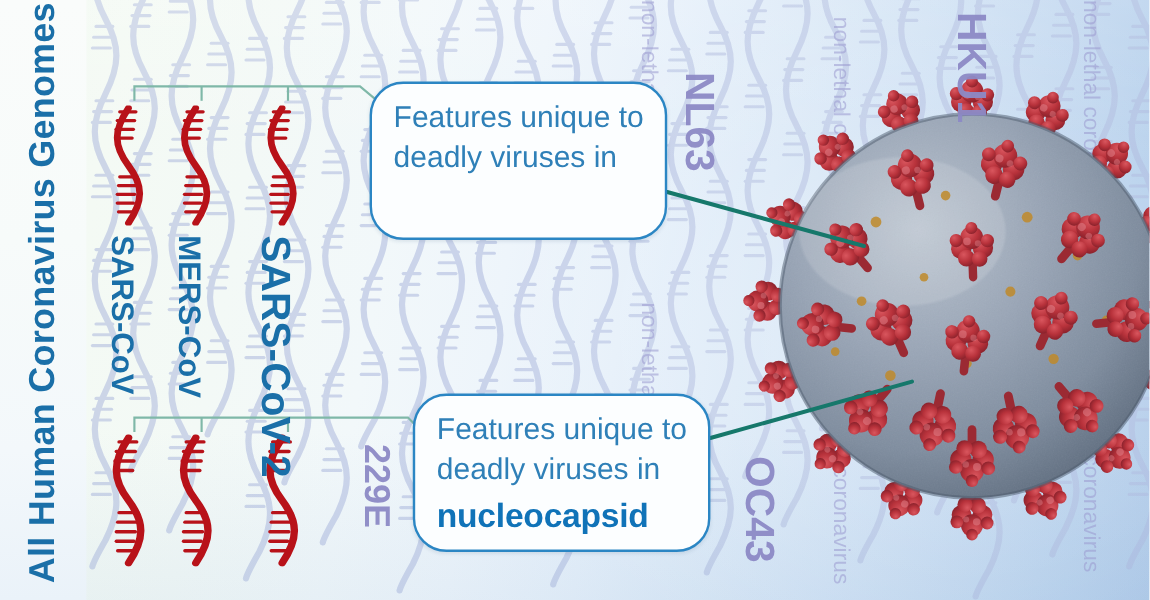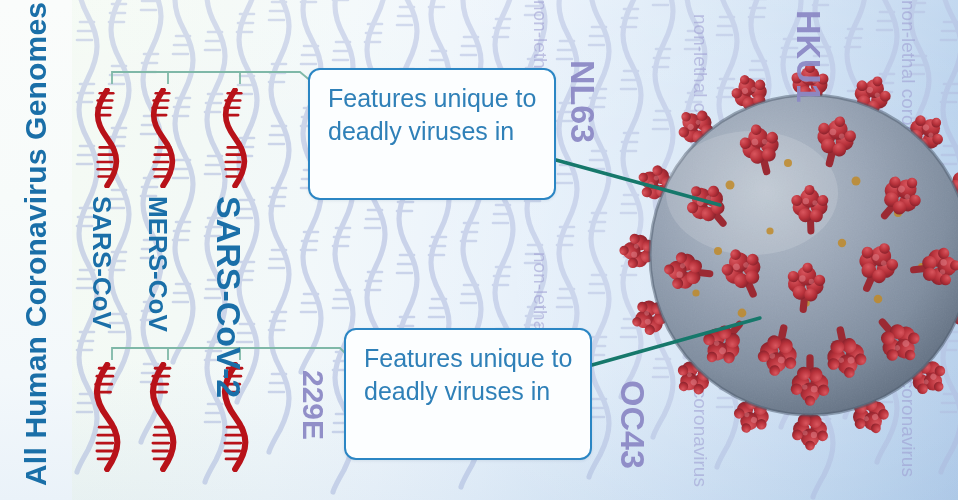--- a/index.html
+++ b/index.html
@@ -93,21 +93,21 @@
   }
 
   
   #lines{position:absolute;inset:0;pointer-events:none;}
 
   
   .callout{
     position:absolute;
     background:#fcfeff;
     border:2.4px solid #2b86c4;
-    border-radius:12px;
+    border-radius:28px;
     padding:12px 18px 14px 18px;
     color:#2c7fb5;
     box-shadow:0 1px 3px rgba(30,70,110,.10);
   }
   .callout .ln{
     font-size:25px;
     line-height:1.33;
     white-space:nowrap;
     color:#2f80b8;
   }
@@ -430,16 +430,17 @@
     </div>
 
   <div id="callout-layer">
       <div class="callout" style="left: 308px; top: 68px; width: 248px; height: 132px;">
         <div class="ln">Features unique to</div>
         <div class="ln">deadly viruses in</div>
       </div>
       <div class="callout" style="left: 344px; top: 328px; width: 248px; height: 132px;">
         <div class="ln">Features unique to</div>
         <div class="ln">deadly viruses in</div>
+        <div class="ln em">nucleocapsid</div>
       </div>
     </div>
 
 </div>
 
 </body></html>

